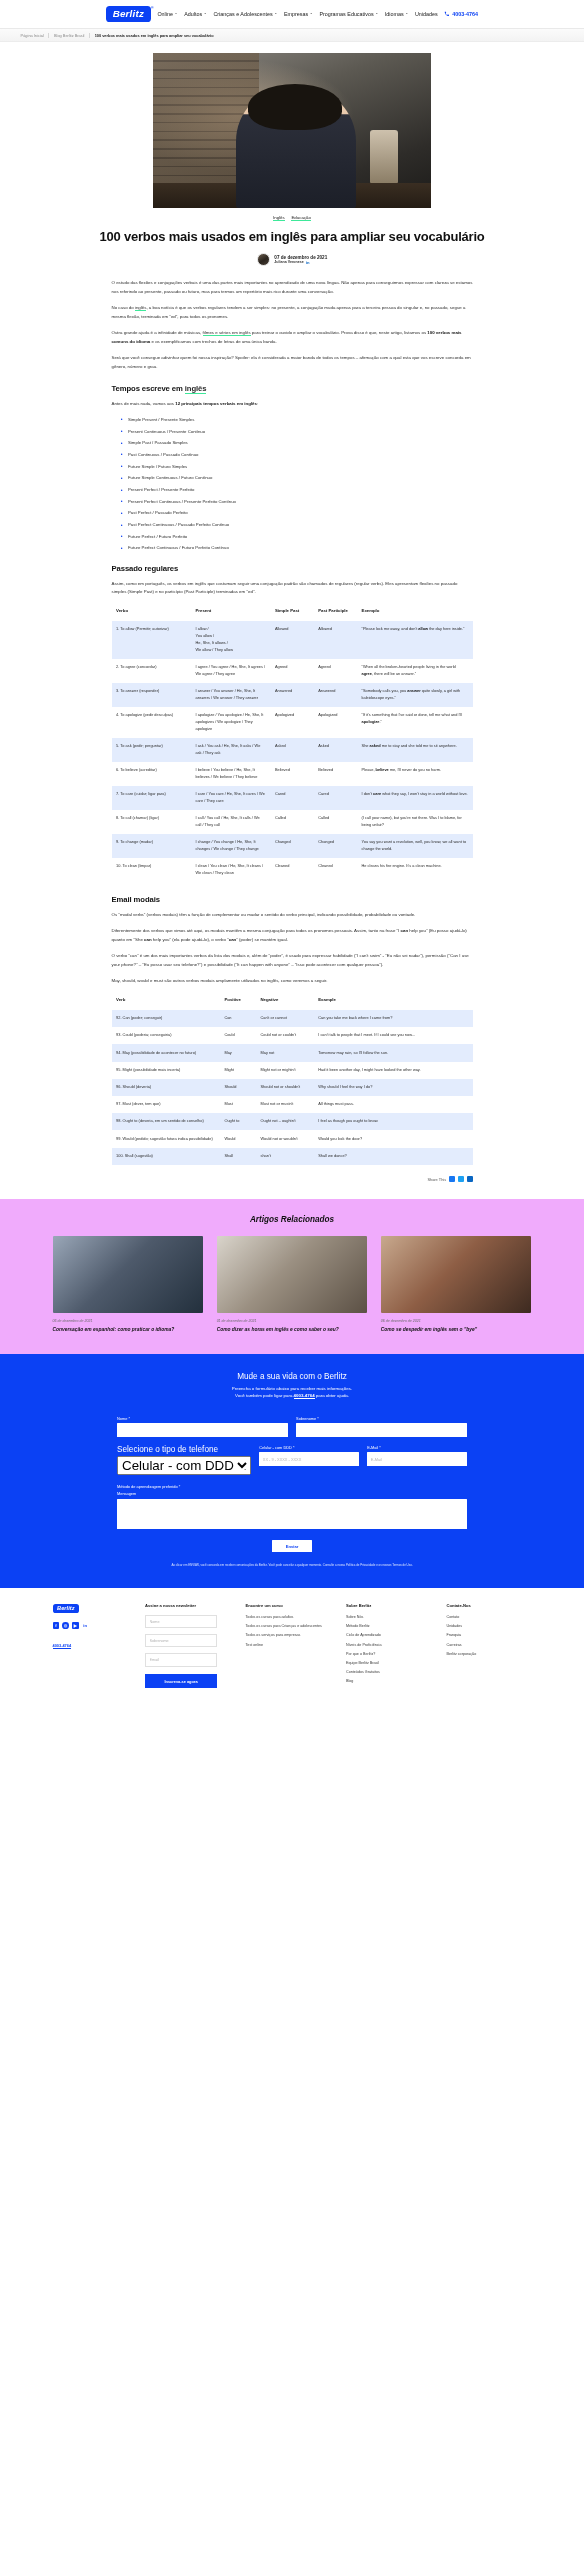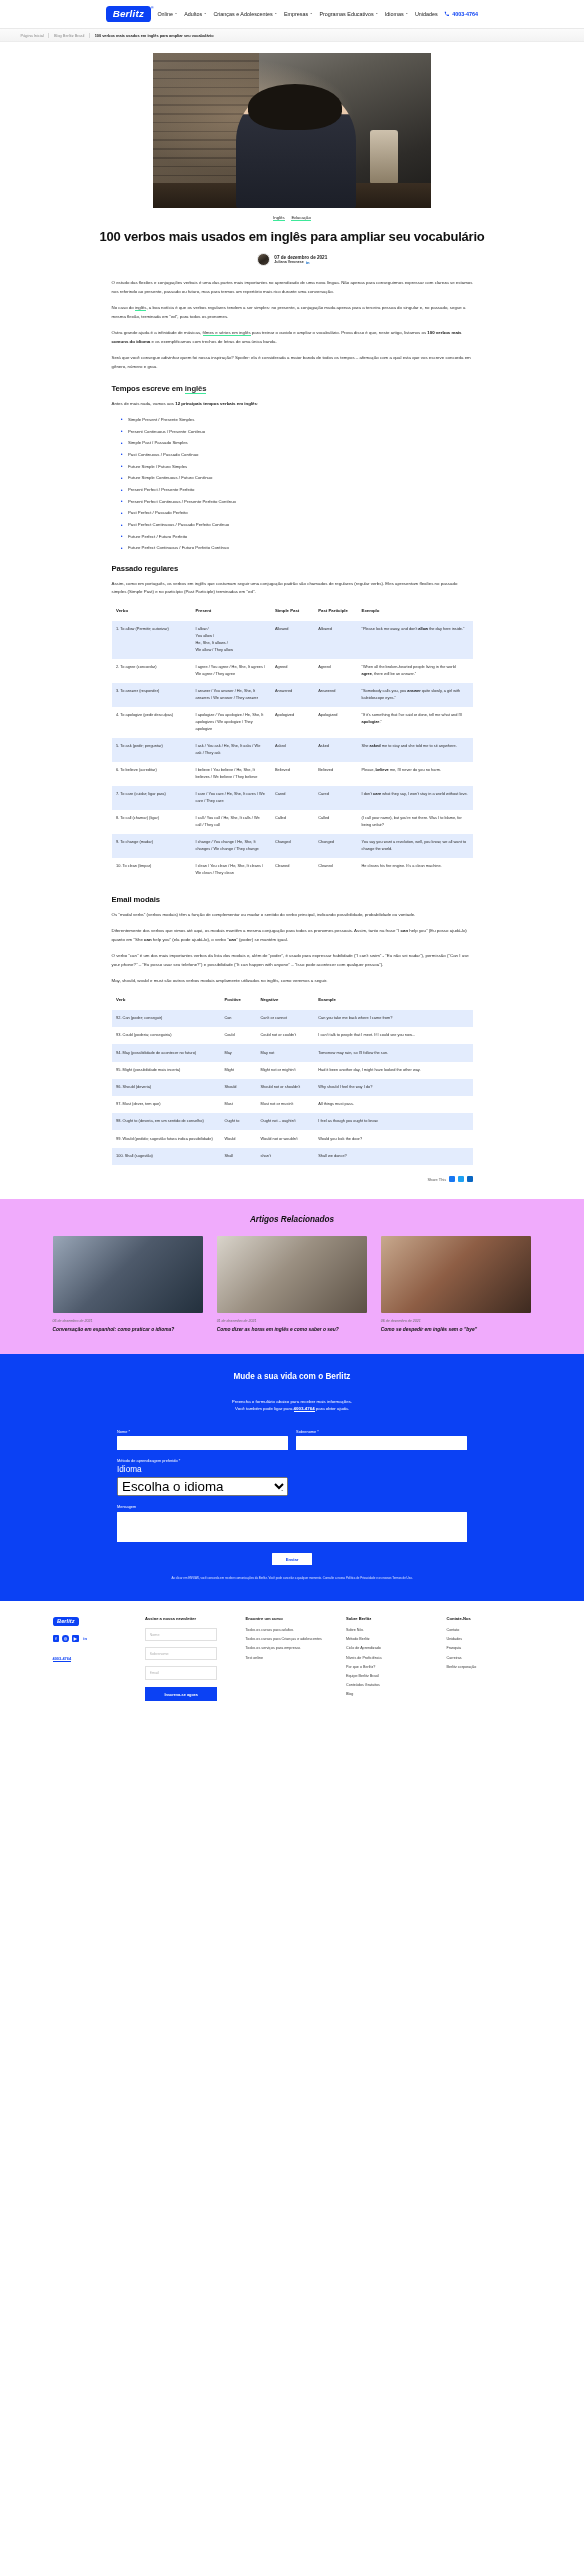--- a/index.html
+++ b/index.html
@@ -186,21 +186,21 @@
   .card { flex: 1; background: transparent; }
   .card .thumb { width: 100%; height: 77px; border-radius: 1px; background: #bbb; }
   .card:nth-child(1) .thumb { background: linear-gradient(135deg,#9aa7b8,#4e5a6b 45%,#23303d); }
   .card:nth-child(2) .thumb { background: linear-gradient(135deg,#d9d4cb,#9a8f81 45%,#5c5145); }
   .card:nth-child(3) .thumb { background: linear-gradient(135deg,#c8a98e,#8e5e45 45%,#3d2a20); }
   .card .date { font-size: 3.6px; color: #6a6a6a; margin: 5.7px 0 2.6px; }
   .card .ctitle { font-size: 4.9px; font-weight: 700; line-height: 1.45; color: #111; }
 
   
   .cta { background: #0B41F4; color: #fff; padding: 17.5px 0 20.6px; }
-  .cta h3 { text-align: center; font-size: 8.2px; font-weight: 700; margin-bottom: 17px; }
+  .cta h3 { text-align: center; font-size: 8.2px; font-weight: 400; margin-bottom: 4px; }
   .cta .sub { text-align: center; font-size: 4.4px; line-height: 1.75; margin-bottom: 15.5px; }
   .cta .sub a { font-weight: 700; border-bottom: 0.5px solid #fff; }
   .form { width: 350px; margin: 0 auto; }
   .row { display: flex; gap: 8.2px; margin-bottom: 8.2px; }
   .fld { flex: 1; display: flex; flex-direction: column; gap: 2.6px; }
   .fld label { font-size: 3.9px; color: #fff; }
   .fld input, .fld select, .fld textarea {
     border: none; background: #fff; height: 13.4px; padding: 0 3.6px;
     font-family: "Liberation Sans", sans-serif; font-size: 3.9px; color: #333; border-radius: 0.5px;
   }
@@ -566,34 +566,42 @@
       <div class="fld">
         <label>Nome *</label>
         <input type="text" value="" style="">
       </div>
       <div class="fld">
         <label>Sobrenome *</label>
         <input type="text" value="" style="">
       </div>
     </div>
 
+    <div class="row">
+      <div class="sel-wrap">
+        <label>Selecione o tipo de telefone</label>
+        <select>
+          <option>Celular - com DDD</option>
+        </select>
+        <span class="arrow">⌄</span>
+      </div>
+      <div class="fld">
+        <label>Celular - com DDD *</label>
+        <input type="text" placeholder="XX - 9 - XXXX - XXXX" style="">
+      </div>
+      <div class="fld">
+        <label>E-Mail *</label>
+        <input type="text" placeholder="E-Mail" style="">
+      </div>
+    </div>
 
     <div class="fld" style="margin-bottom:2.6px;">
       <label>Método de aprendizagem preferido *</label>
     </div>
 
-    <div class="row">
-      <div class="sel-wrap" style="max-width:171px;">
-        <label>Idioma</label>
-        <select>
-          <option>Escolha o idioma</option>
-        </select>
-        <span class="arrow">⌄</span>
-      </div>
-    </div>
 
     <div class="row">
       <div class="fld">
         <label>Mensagem</label>
         <textarea style=""></textarea>
       </div>
     </div>
 
     <div class="submit-wrap">
       <button class="submit" type="submit">Enviar</button>

